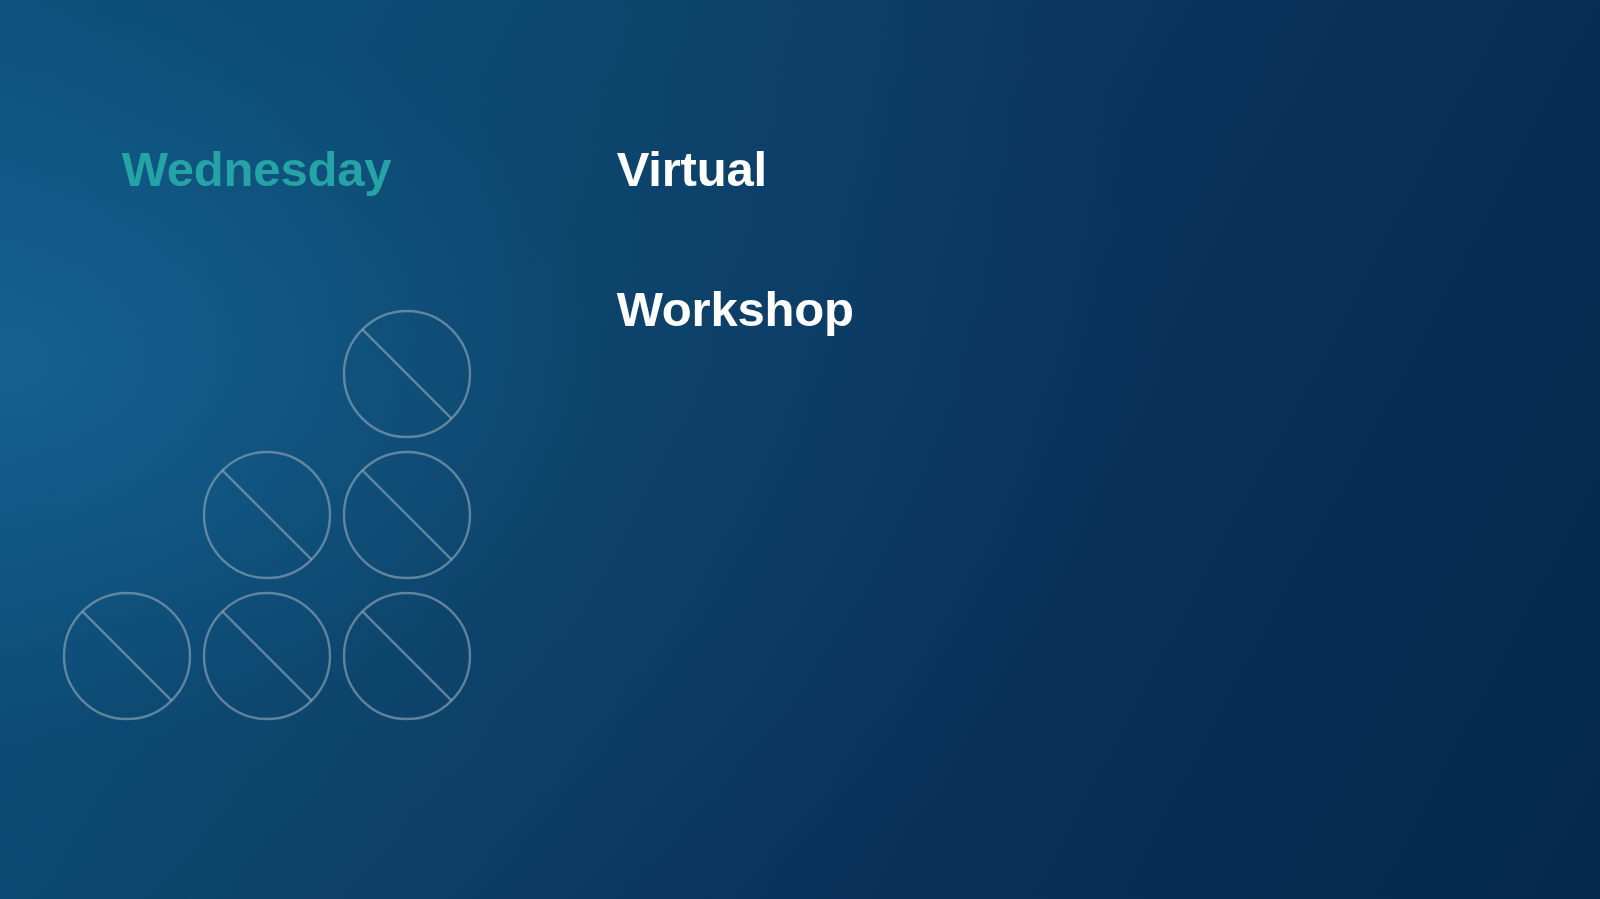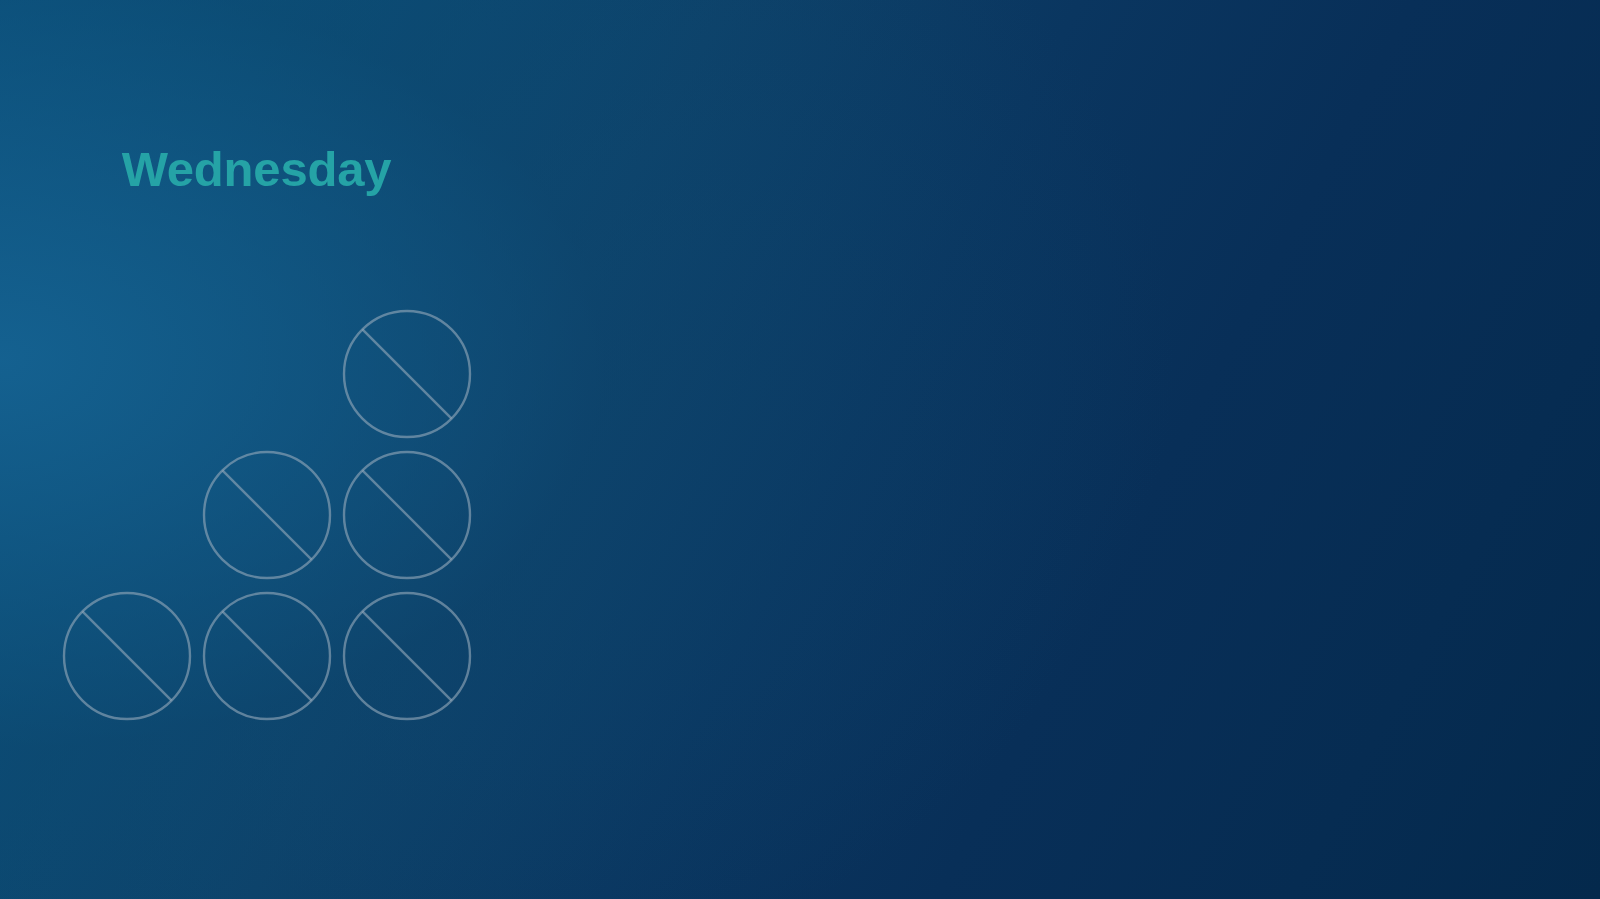--- a/index.html
+++ b/index.html
@@ -119,15 +119,19 @@
         <circle class="pill-circle" cx="347" cy="346" r="63"></circle>
         <line class="pill-slash" x1="302.4" y1="301.4" x2="391.6" y2="390.6"></line>
       </g>
     </svg>
   </div>
 
   <div id="date-block" class="layer">
     <span>Wednesday</span><br>
   </div>
 
+  <div id="kicker-block" class="layer">
+    <span>Virtual</span><br>
+    <span>Workshop</span>
+  </div>
 
 
 </div>
 
 </body></html>

